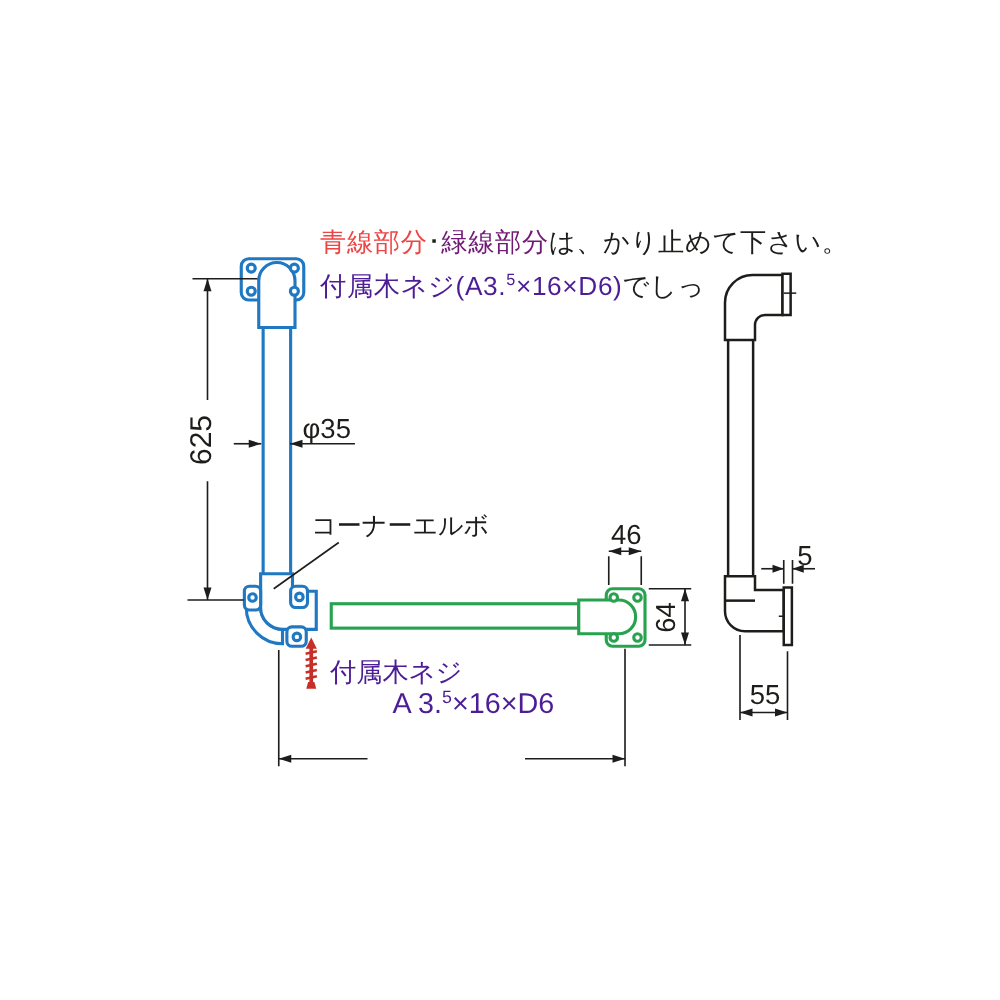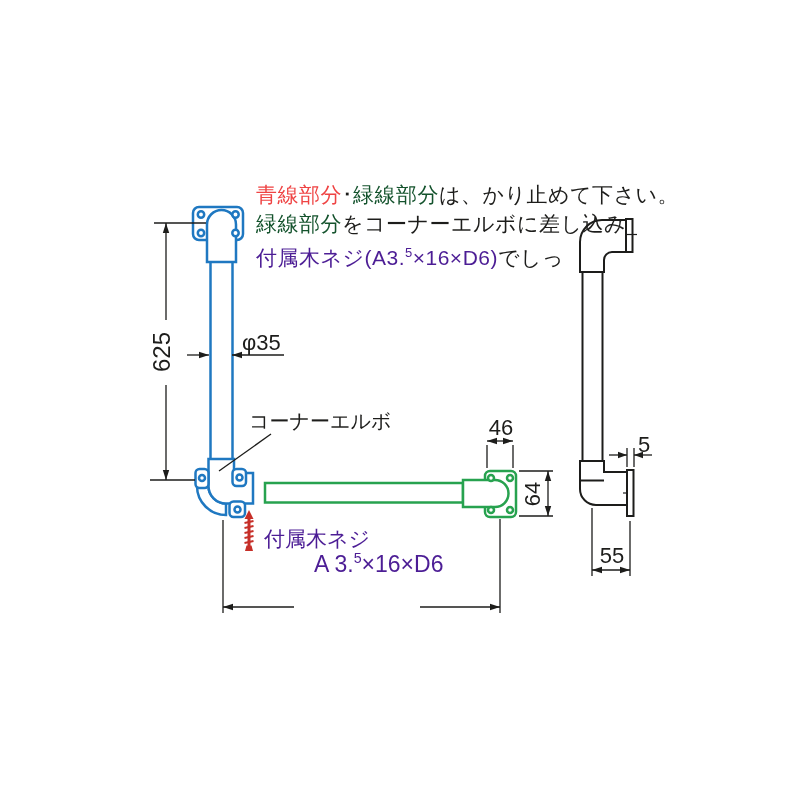--- a/index.html
+++ b/index.html
@@ -5,21 +5,21 @@
   html,body{margin:0;padding:0;background:#ffffff;}
   #stage{position:relative;width:800px;height:800px;background:#ffffff;overflow:hidden;
          font-family:"Liberation Sans","DejaVu Sans",sans-serif;color:#1d1d1b;}
   #drawing{position:absolute;left:0;top:0;}
   .lbl{position:absolute;white-space:nowrap;line-height:1;}
   .dim{font-size:22px;color:#1d1d1b;}
   .dim-big{font-size:24px;}
   .center{transform:translate(-50%,-50%);}
   .rot90{transform:translate(-50%,-50%) rotate(-90deg);}
   .blue{color:#ef4444;}
-  .green{color:#14532d;}
+  .green{color:#701a75;}
   .red{color:#4c1d95;}
   .blk{color:#1d1d1b;}
   #instructions{position:absolute;left:256px;top:180px;font-size:21px;line-height:29px;
                 letter-spacing:0.5px;}
   sup{font-size:0.62em;vertical-align:super;}
   .jp-label{font-size:20px;}
   .red-label{font-size:21px;}
   .red-spec{font-size:23px;margin-left:47px;}
 </style>
 </head>
@@ -149,23 +149,20 @@
       <line x1="244.5" y1="543" x2="253.5" y2="541" stroke-width="2"></line>
       <polygon points="245,551 253,551 251.5,545.5 246.5,545.5" stroke="none"></polygon>
     </g>
   </svg>
 
   <div id="instructions">
     <div>
       <span class="blue">青線部分</span><span class="blk">･</span><span class="green">緑線部分</span><span class="blk">は、かり止めて下さい。</span>
     </div>
     <div>
-      <span class="green">緑線部分</span><span class="blk">をコーナーエルボに差し込み</span>
-    </div>
-    <div>
       <span class="red"><span>付属木ネジ(A3.</span><sup>5</sup><span>×16×D6)</span></span><span class="blk">でしっ</span>
     </div>
   </div>
 
   <div class="lbl dim rot90 dim-big" style="left:162px;top:352px;">625</div>
 
   <div class="lbl dim" style="left:242px;top:332px;">φ35</div>
 
   <div class="lbl jp-label" style="left:249px;top:411px;">コーナーエルボ</div>
 

